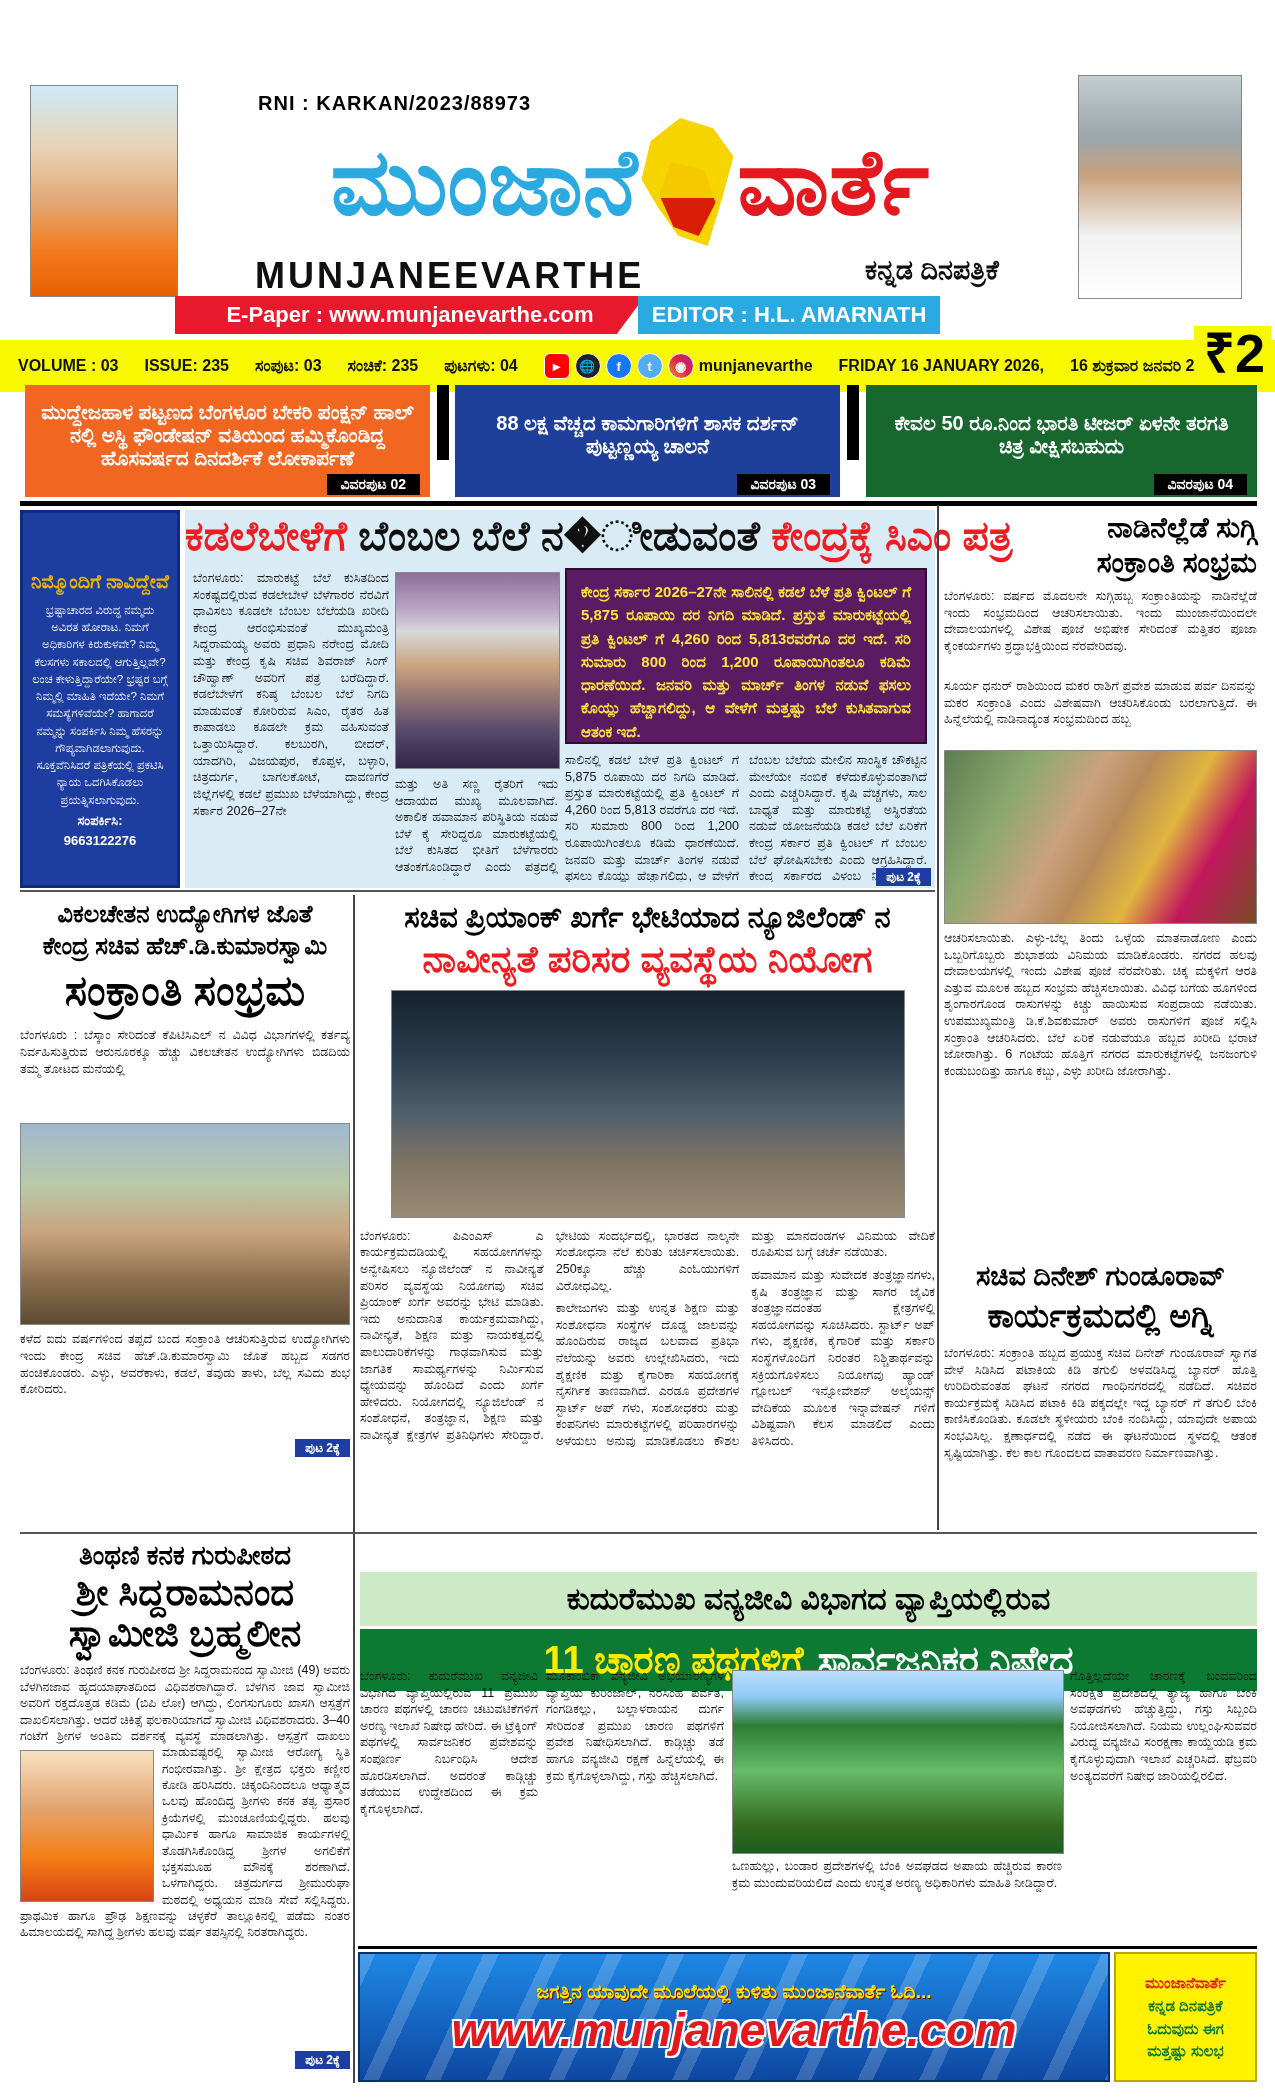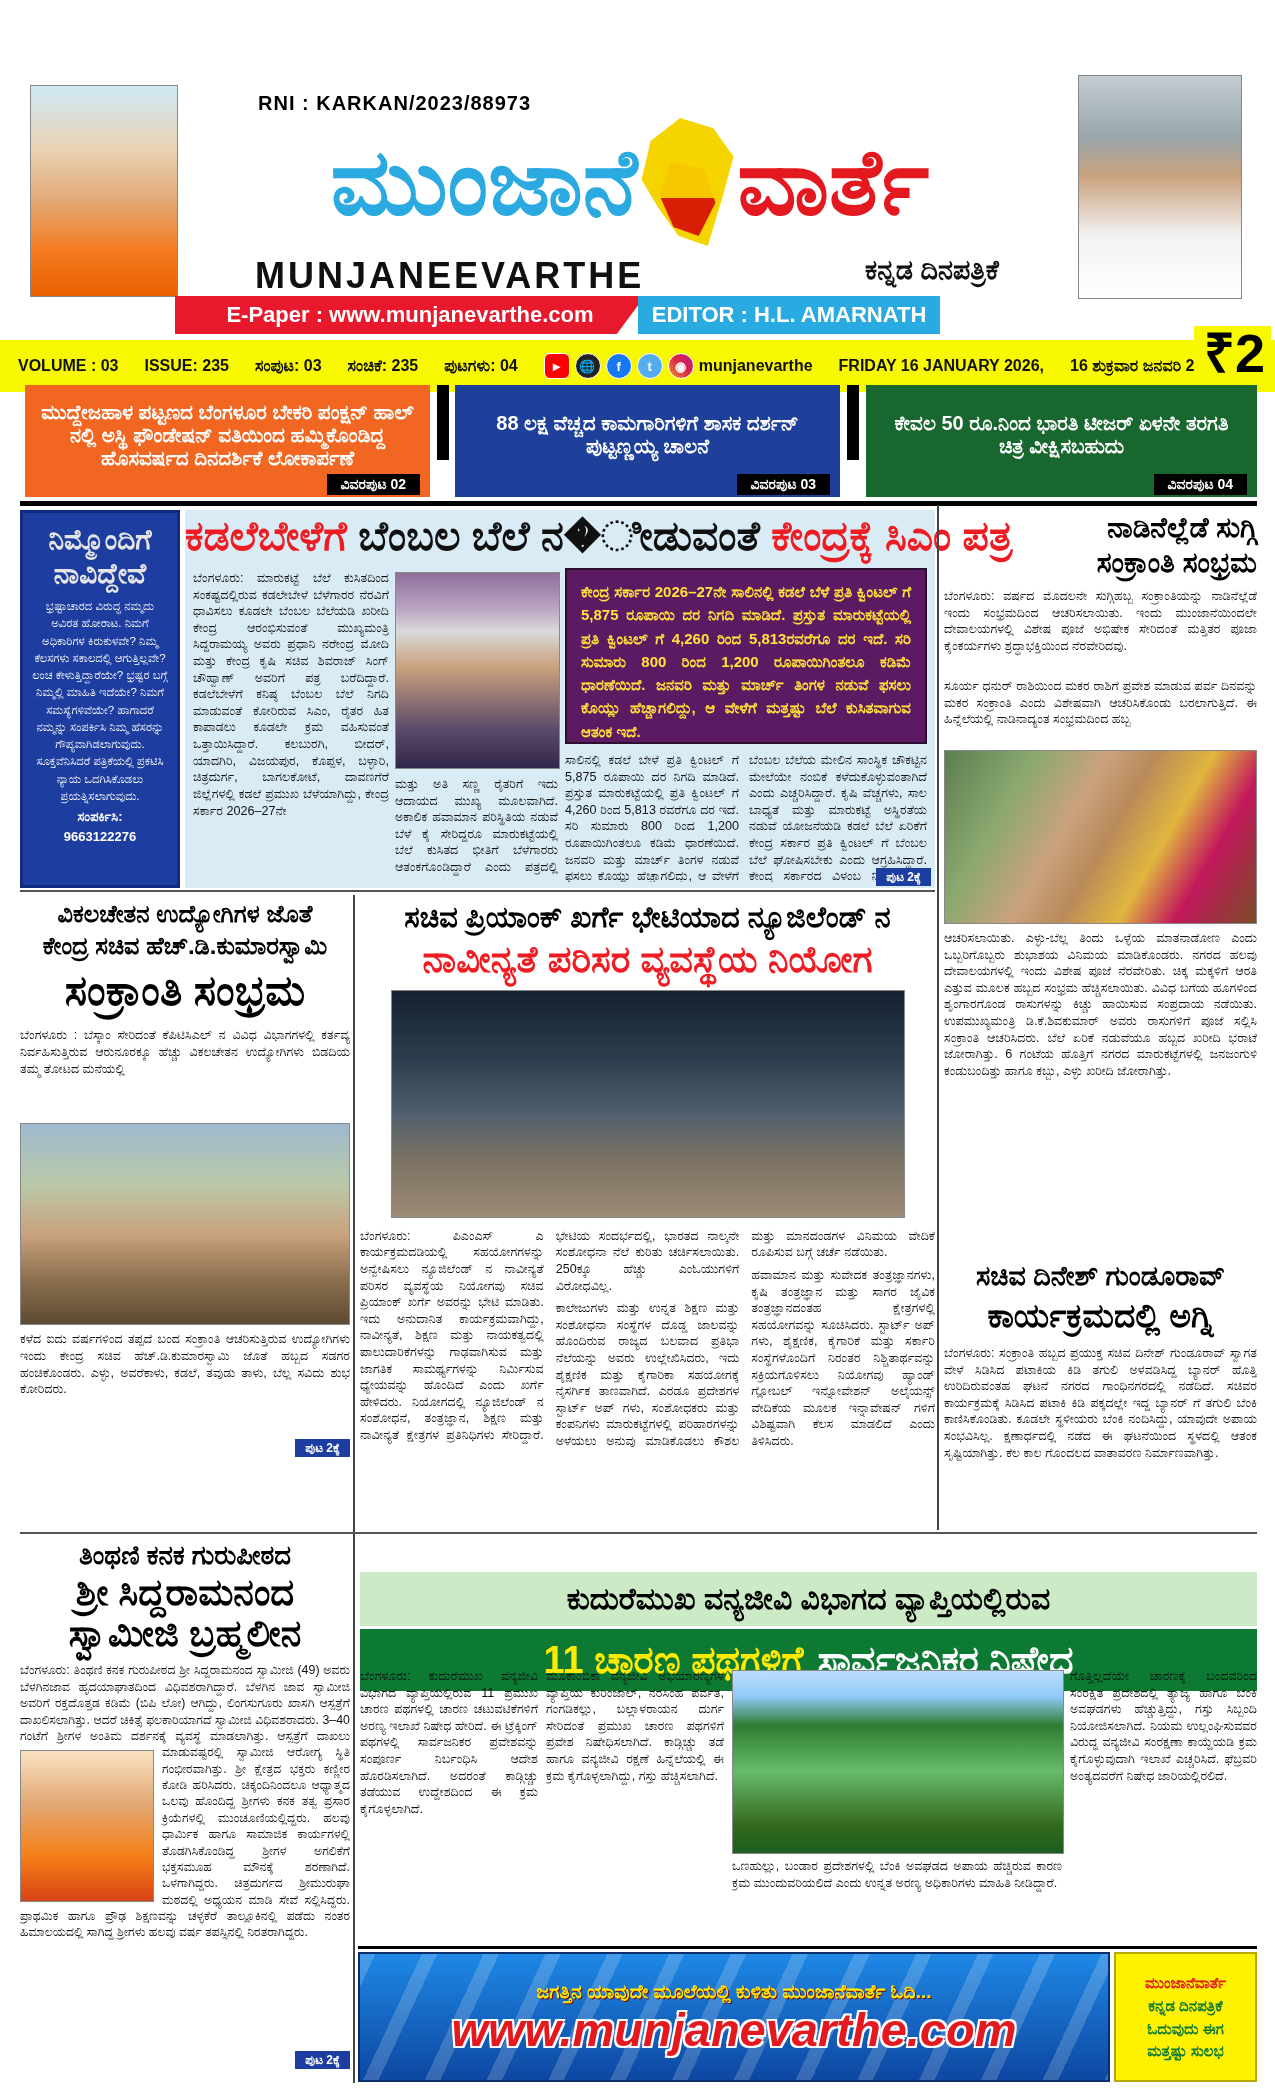--- a/index.html
+++ b/index.html
@@ -32,21 +32,21 @@
   .price{font-size:54px;font-weight:900;color:#000;background:#F8F800;line-height:1;padding:0 6px 4px 10px;}
   
   .teaser{color:#fff;font-weight:bold;font-size:20px;text-align:center;
           display:flex;align-items:center;justify-content:center;padding:8px 16px 20px;box-sizing:border-box;}
   .teaser-tag{position:absolute;right:10px;bottom:2px;background:#000;color:#fff;
               font-size:14px;font-weight:bold;padding:2px 14px;}
   .vsep{background:#000;}
   .hrule{background:#000;}
   
   .appeal{background:#1D3DA0;border:3px solid #0E2B80;box-sizing:border-box;text-align:center;padding:10px 8px;}
-  .appeal-title{color:#e5e5e5;font-weight:bold;font-size:28px;line-height:1.2;}
+  .appeal-title{color:#eab308;font-weight:bold;font-size:19px;line-height:1.2;margin-top:48px;}
   .appeal-body{color:#fff;font-size:11.5px;line-height:1.5;margin-top:8px;}
   .appeal-phone{color:#fff;font-weight:bold;font-size:13px;margin-top:4px;}
   
   .lead-panel{background:#D9EBF4;box-sizing:border-box;}
   .lead-head{font-weight:bold;font-size:41px;text-align:center;line-height:1.1;white-space:nowrap;}
   .red{color:#EE1D23;} .blk{color:#101010;}
   .body13{font-size:12.6px;}
   .purple-box{background:#5C1A62;border:2px solid #2d0d30;color:#FFE33C;font-weight:bold;
               font-size:15px;line-height:1.55;padding:10px 14px;box-sizing:border-box;text-align:justify;}
   .cont-tag{background:#1D3DA0;color:#fff;font-size:12px;font-weight:bold;padding:2px 10px;}

